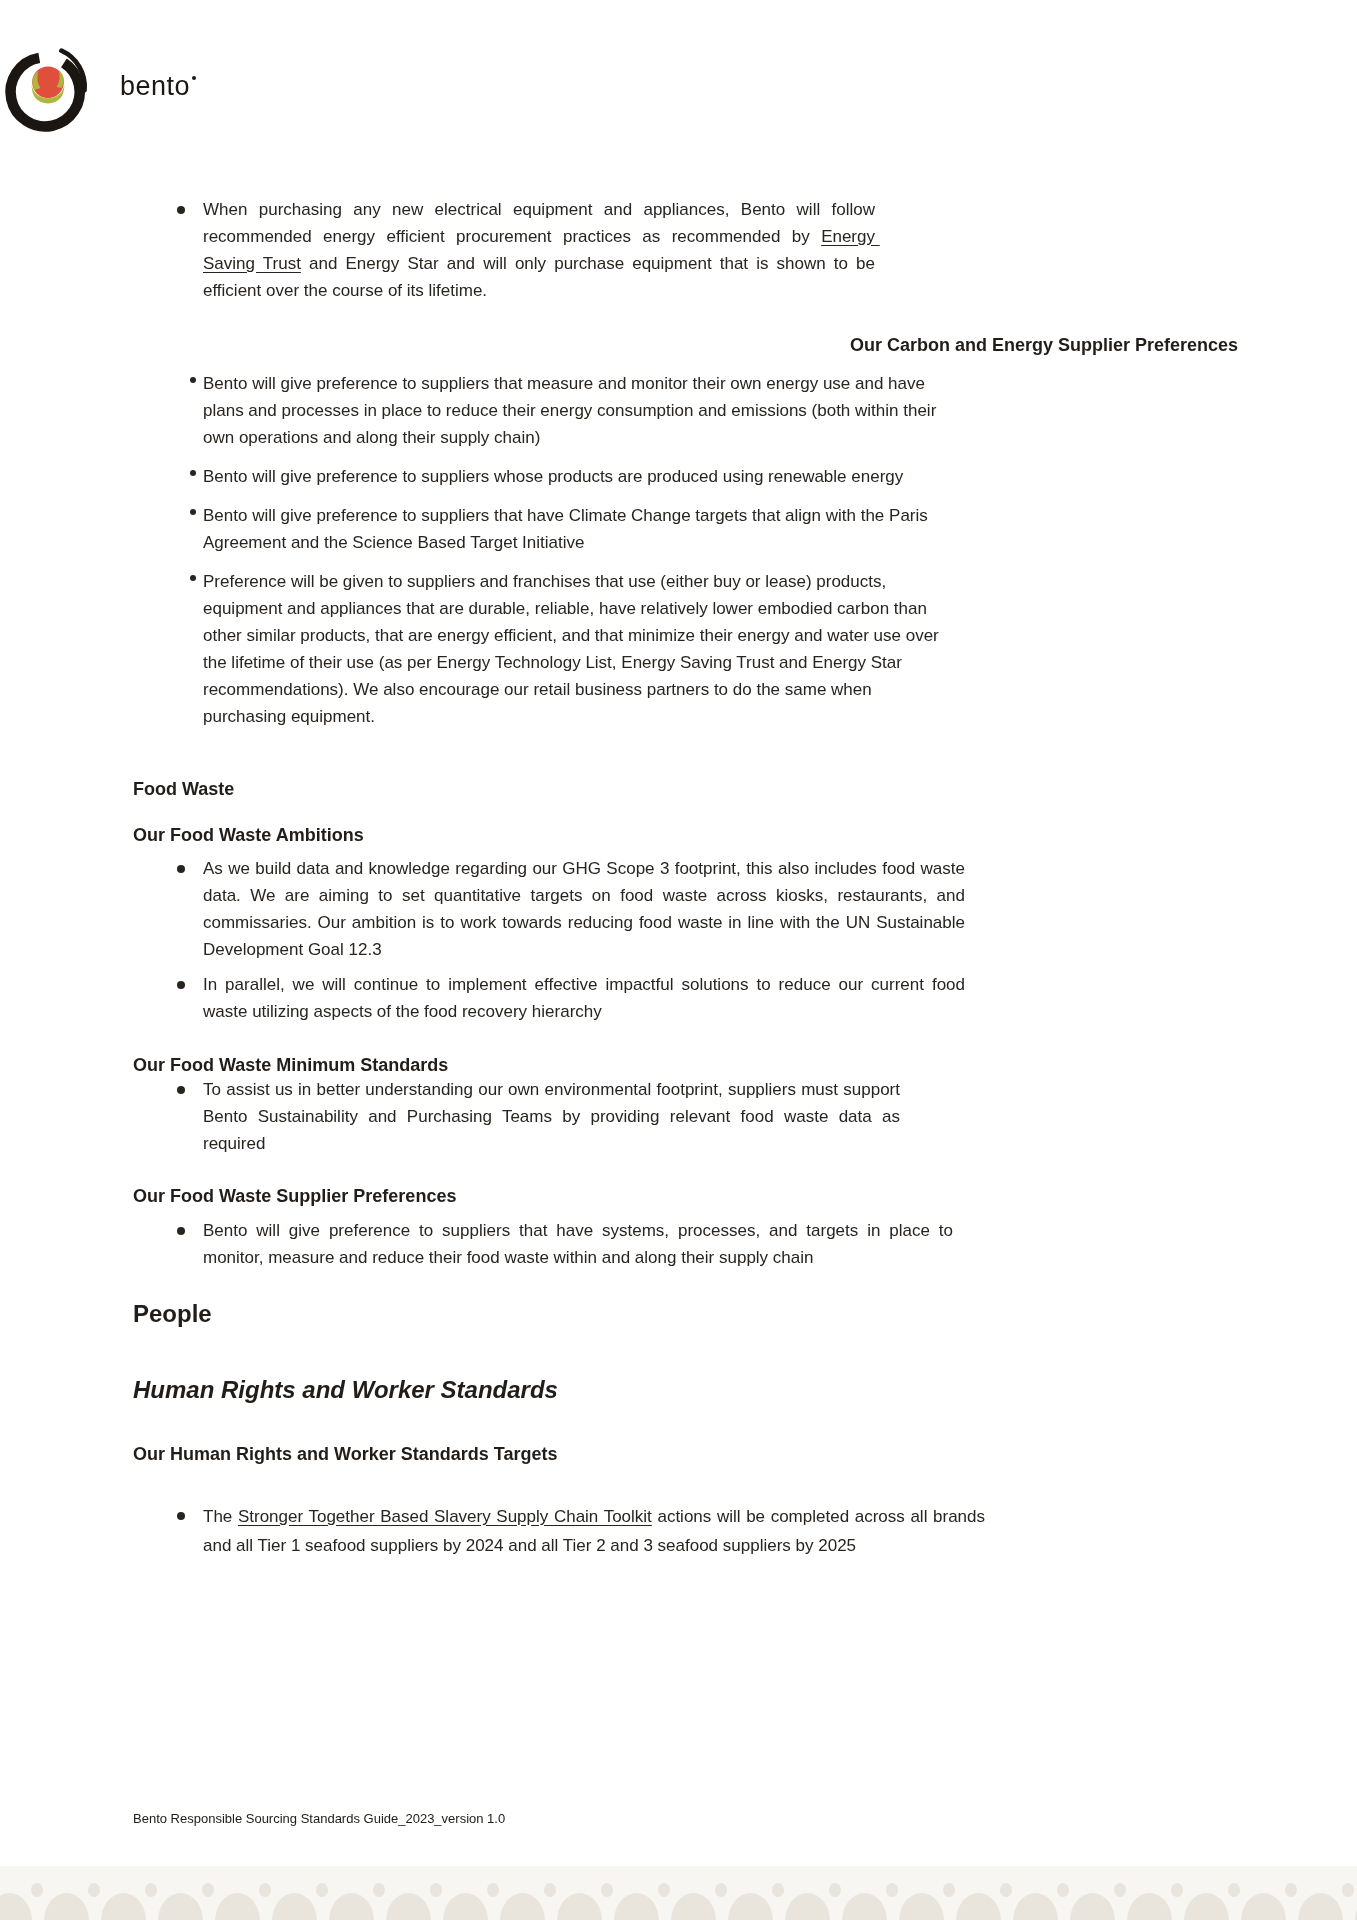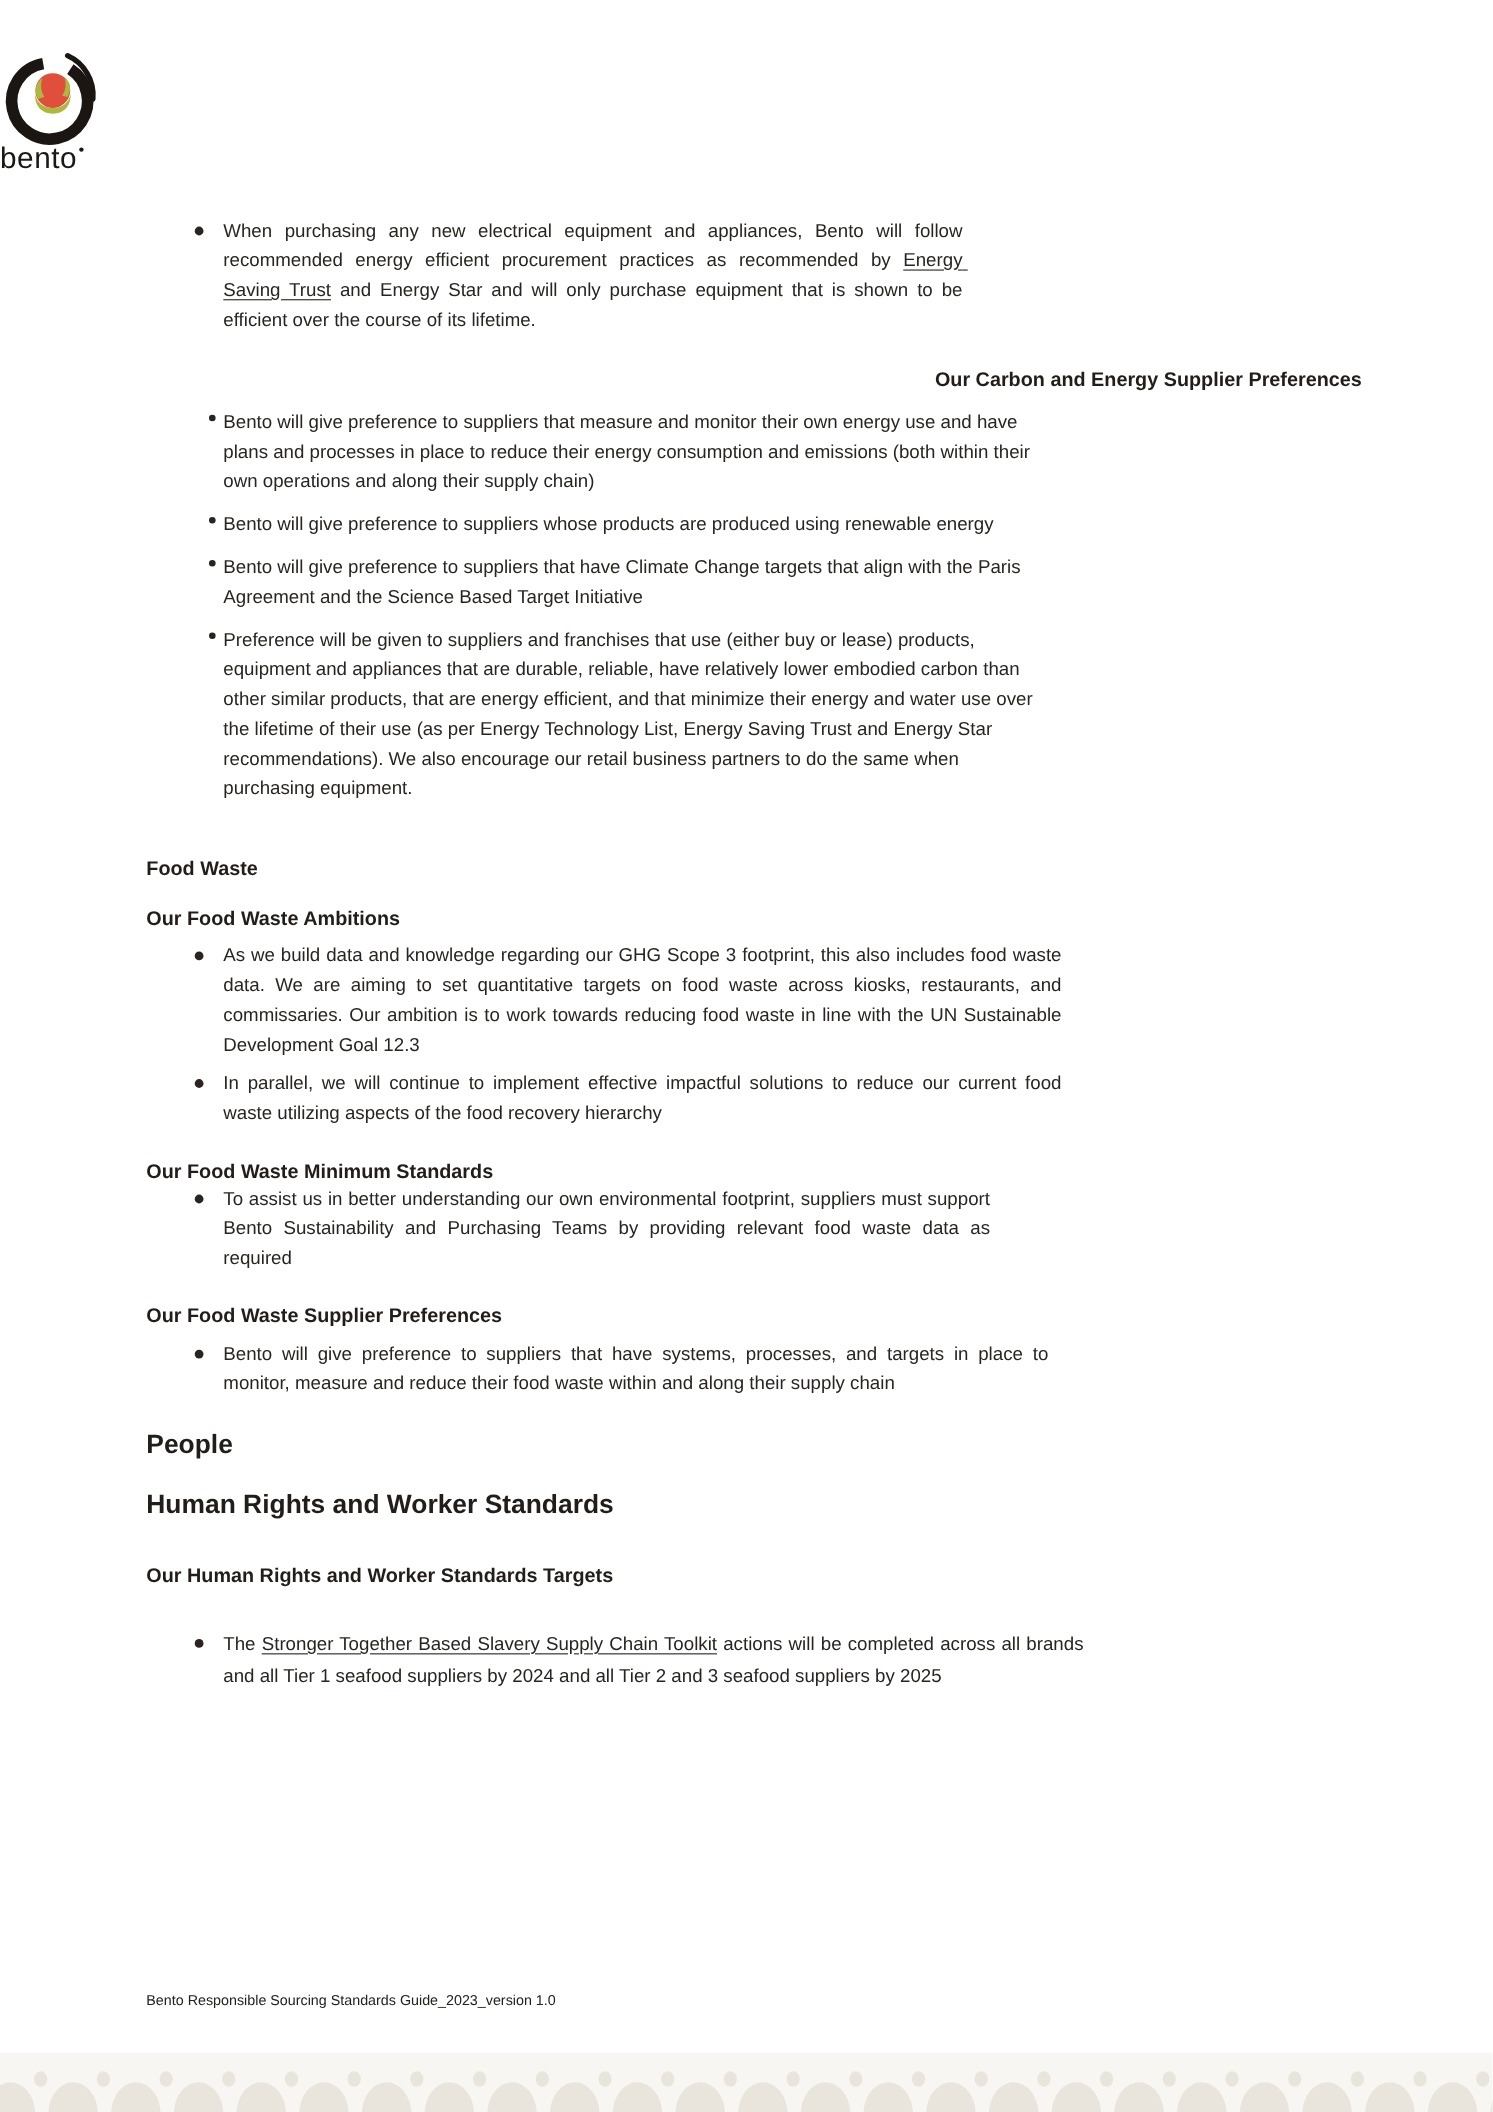--- a/index.html
+++ b/index.html
@@ -1,21 +1,21 @@
 <!DOCTYPE html>
 <html><head>
 <meta charset="utf-8">
 <style>
   html,body{margin:0;padding:0;}
   body{
     width:1357px;height:1920px;position:relative;background:#ffffff;
     font-family:"Liberation Sans", sans-serif;color:#29241f;overflow:hidden;
   }
   
-  .logo-wrap{position:absolute;top:42px;left:0;right:0;display:flex;flex-direction:column;align-items:flex-start;z-index:2;}
+  .logo-wrap{position:absolute;top:42px;left:0;right:0;display:flex;flex-direction:row;align-items:center;z-index:2;gap:24px;}
   .logo-svg{width:96px;height:96px;display:block;}
   .wordmark-row{display:flex;align-items:flex-start;margin-top:-8px;}
   .wordmark{font-size:27px;line-height:28px;letter-spacing:0.5px;color:#1d1814;font-weight:500;}
   .tm-dot{width:4px;height:4px;border-radius:50%;background:#1d1814;margin:4px 0 0 2px;}
   
   #doc{position:absolute;left:133px;top:0;width:1105px;padding-top:196px;}
   .heading{font-weight:bold;color:#221d19;}
   .heading.sub{font-size:18px;line-height:22px;}
   .heading.big{font-size:24px;line-height:30px;}
   .blist{}
@@ -40,21 +40,21 @@
   .b-ambitions-list{margin-top:9px;}
   .b-ambitions-list .bitem + .bitem{margin-top:8px;}
   .b-ambitions-list .btext{max-width:762px;text-align:justify;}
   .b-minimum-heading{margin-top:29px;}
   .b-minimum-list{margin-top:0;}
   .b-minimum-list .btext{max-width:697px;text-align:justify;}
   .b-supplier-heading{margin-top:28px;}
   .b-supplier-list{margin-top:10px;}
   .b-supplier-list .btext{max-width:750px;text-align:justify;}
   .b-people-heading{margin-top:28px;}
-  .b-hr-heading{margin-top:24px;}
+  .b-hr-heading{margin-top:46px;font-style:italic;}
   .b-hrtargets-heading{margin-top:38px;}
   .b-hr-list{margin-top:37px;}
   .b-hr-list .btext{max-width:782px;text-align:justify;line-height:29px;}
   
   .footer{position:absolute;left:133px;top:1810px;font-size:13px;line-height:17px;color:#25201c;}
   
   .band{position:absolute;left:0;right:0;bottom:0;height:54px;overflow:hidden;z-index:1;}
   .band .dome{position:absolute;top:27px;width:45px;height:46px;border-radius:50% 50% 0 0 / 62% 62% 0 0;}
   .band .dot{position:absolute;top:17px;width:12px;height:14px;border-radius:50%;}
 </style>

